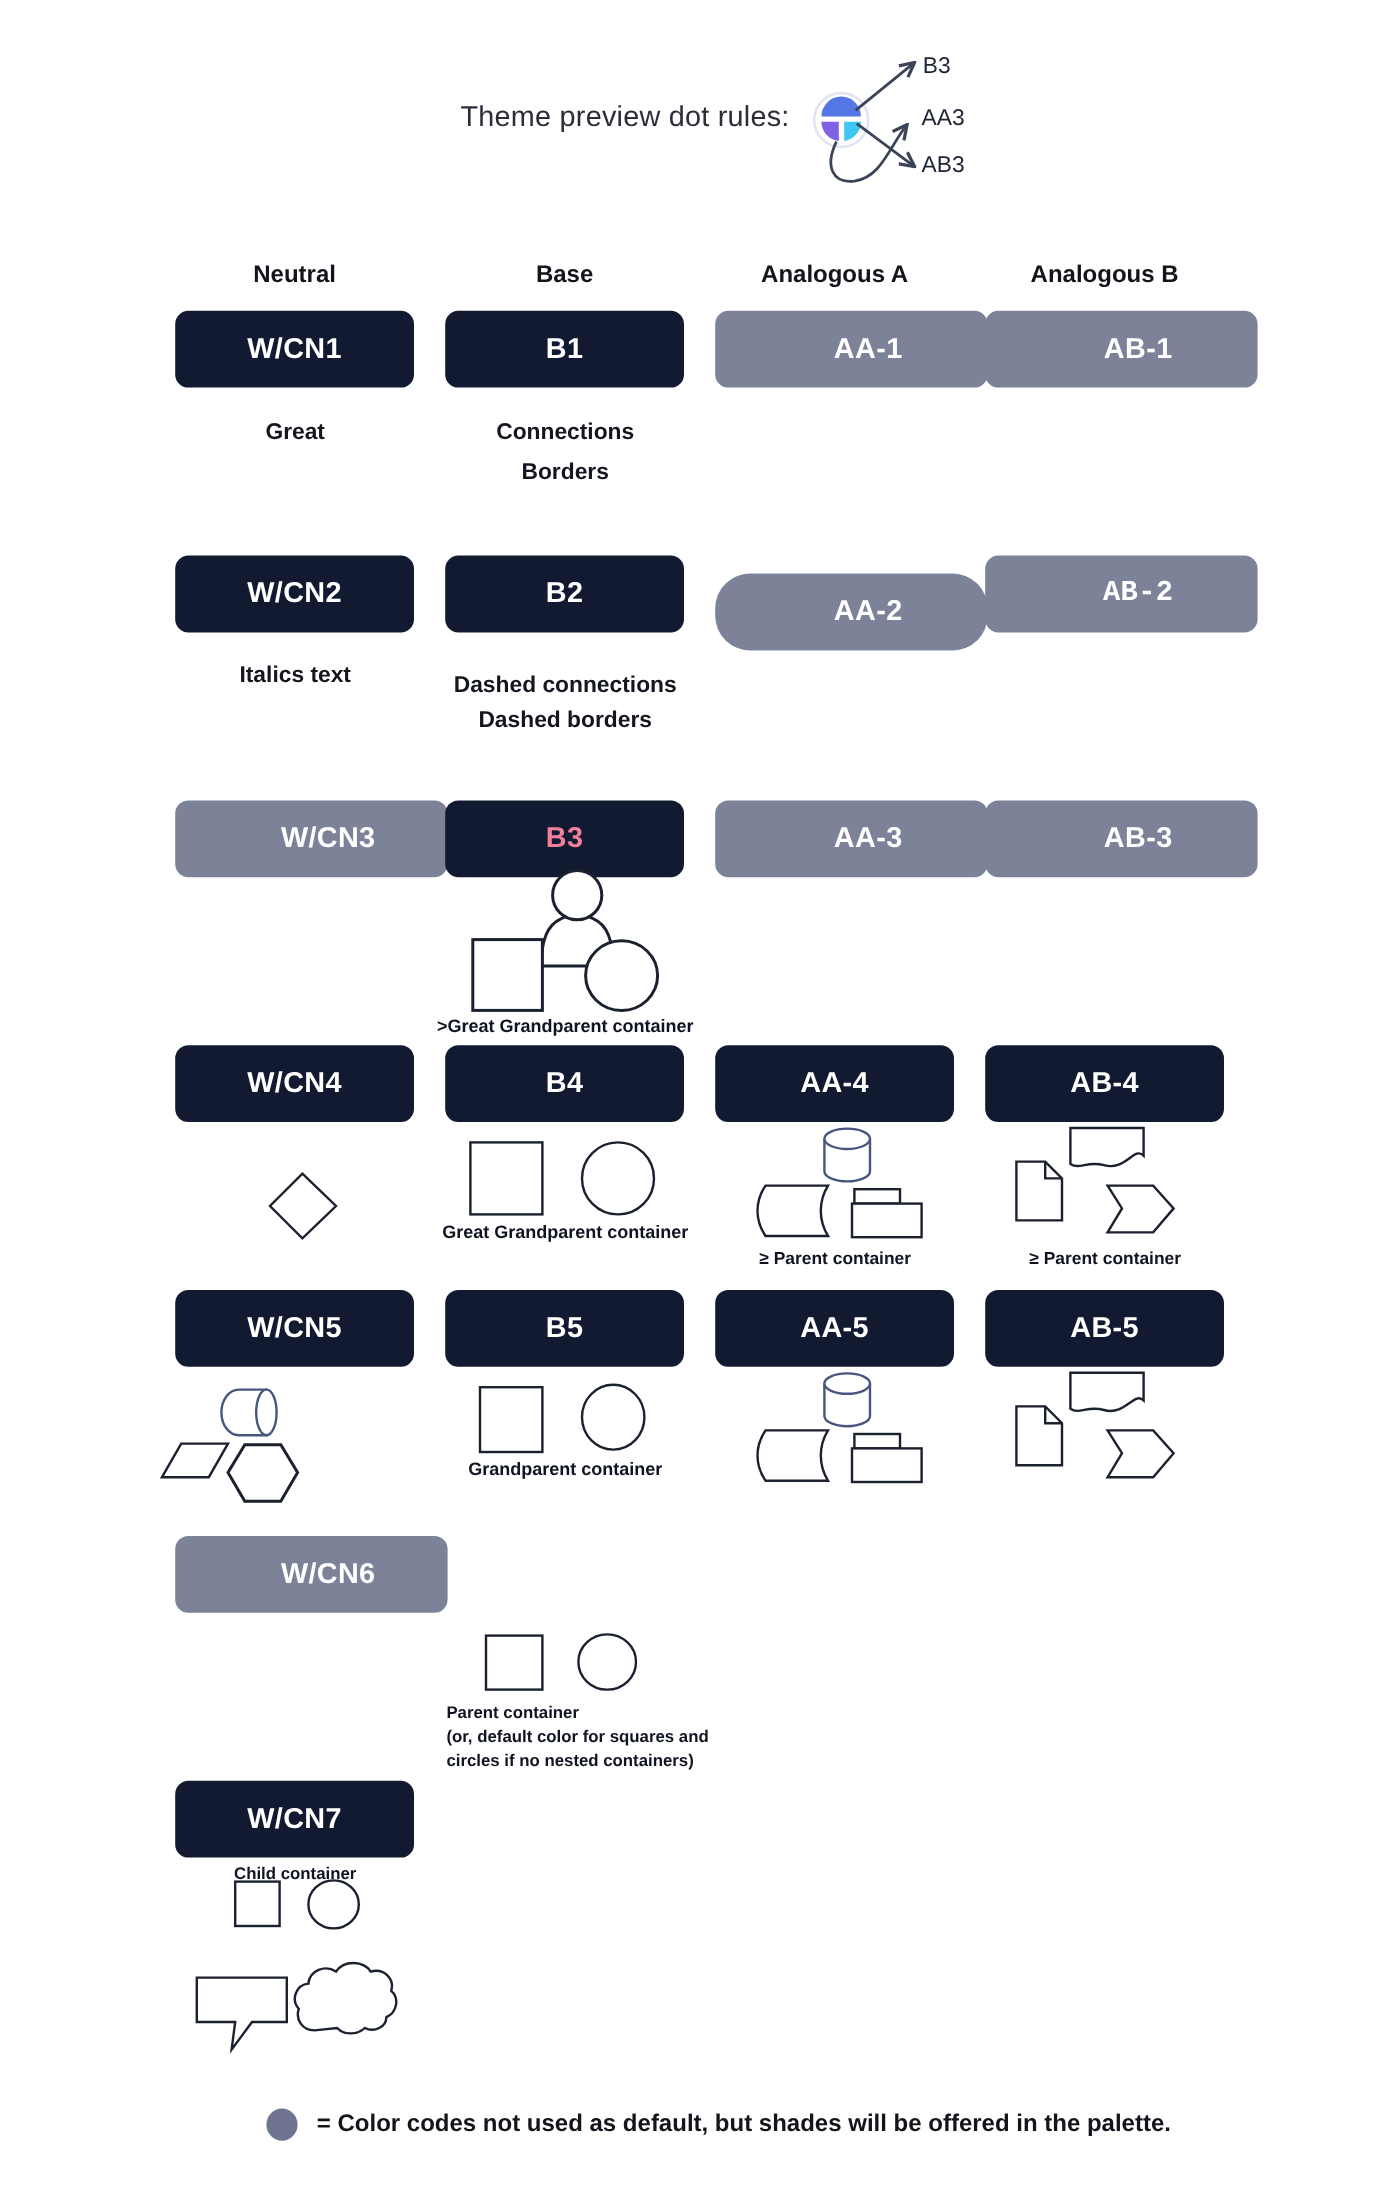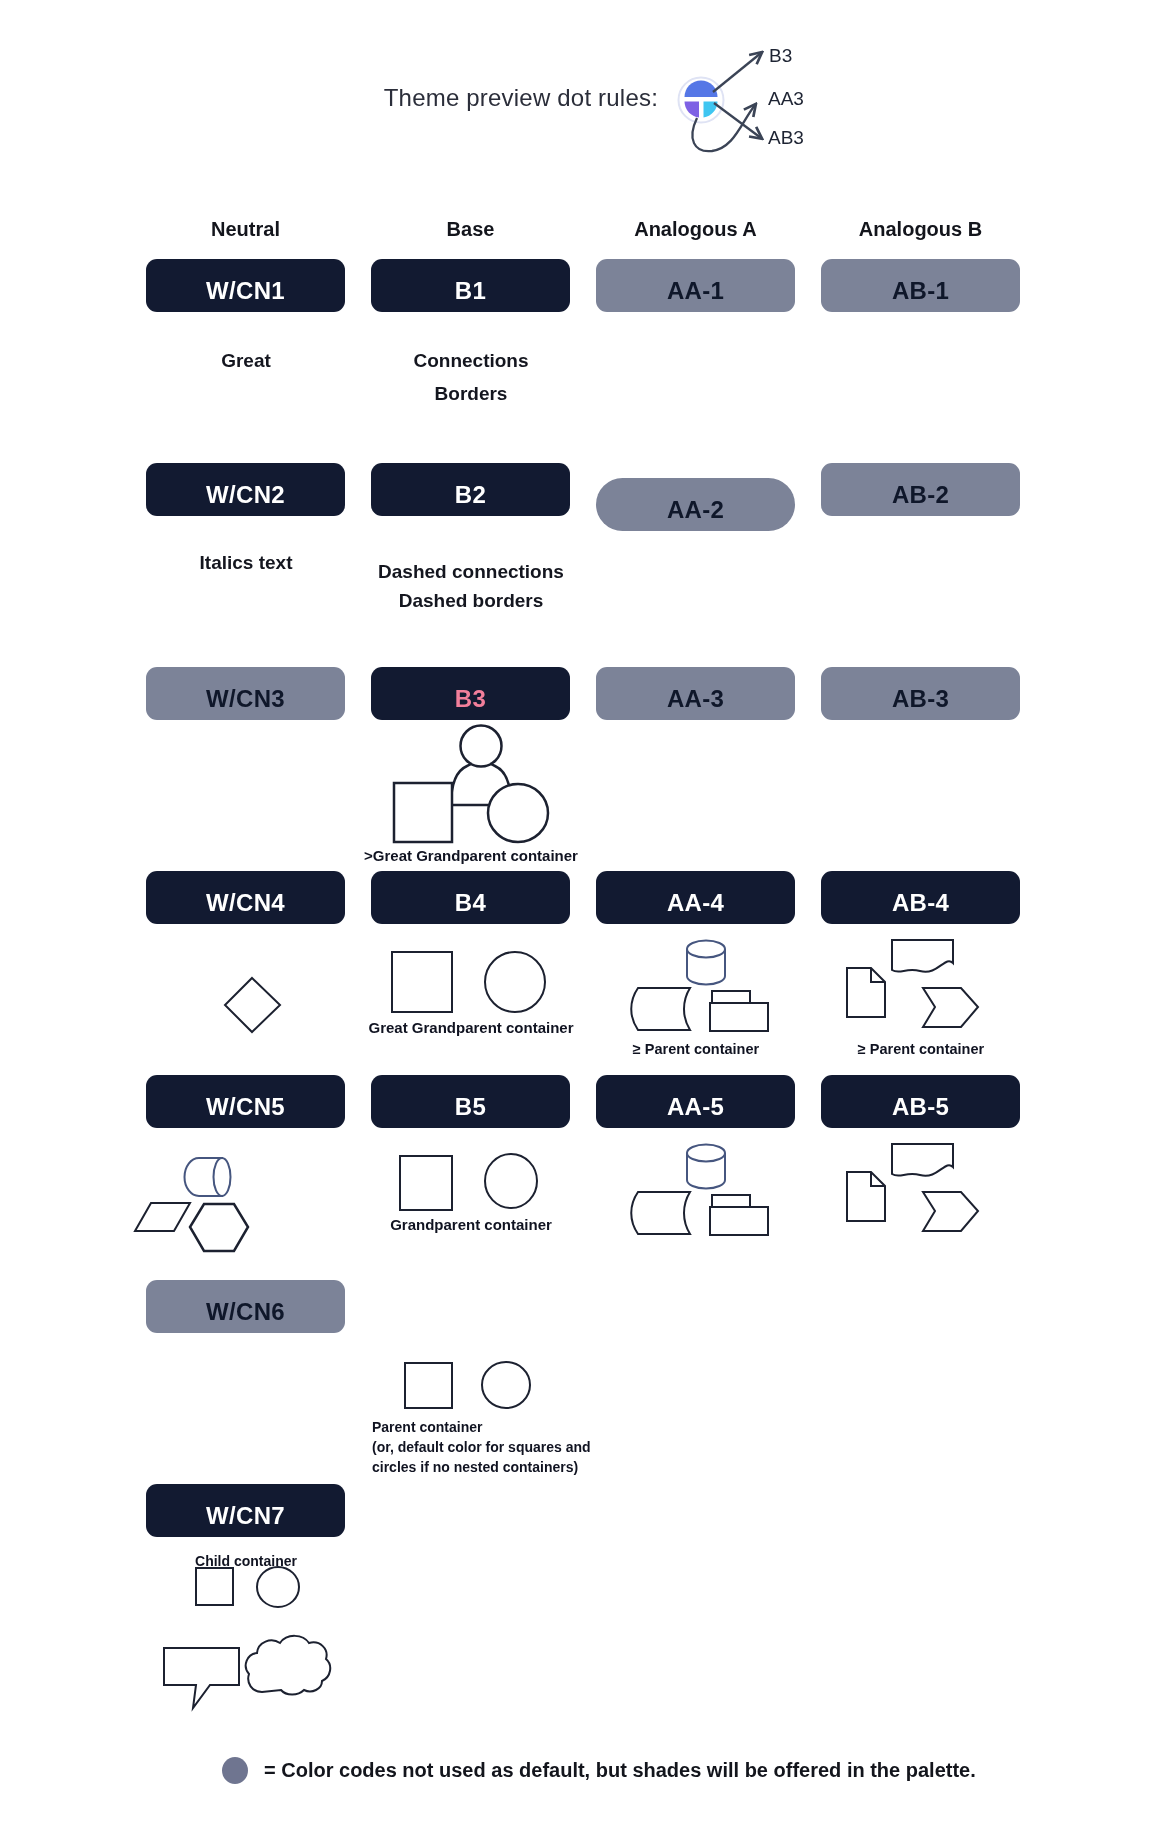--- a/index.html
+++ b/index.html
@@ -2,24 +2,24 @@
 <html style="--dark: #121a31; --gray: #7c8398; --pink: #f27f9b; --arrow: #3b4456; --cyl: #46567f; --shape: #1c2130; --pie_top: #5577e6; --pie_left: #7e61e4; --pie_right: #3fc6f1; --ring: #dfe3f4; --legend_dot: #6f7590;"><head>
 <meta charset="utf-8">
 <style>
   html,body{margin:0;padding:0;background:#ffffff;}
   #canvas{position:relative;width:1164px;height:1822px;background:#fff;overflow:hidden;
           font-family:"Liberation Sans", sans-serif;}
   .abs{position:absolute;}
   .title{font-size:24px;font-weight:500;color:#2b2e3a;letter-spacing:.2px;}
   .dot-label{font-size:19px;font-weight:500;color:#1e2433;}
   .col-header{width:199px;text-align:center;font-size:20px;font-weight:bold;color:#13151c;}
-  .swatch{width:199px;height:53px;border-radius:11px;line-height:64px;text-align:center;
+  .swatch{width:199px;height:64px;border-radius:11px;line-height:64px;text-align:center;
           font-size:24px;font-weight:bold;letter-spacing:.3px;}
   .v-dark{background:var(--dark);color:#ffffff;}
-  .v-gray{background:var(--gray);color:#0f172a;}
+  .v-gray{background:var(--gray);color:#ffffff;padding-left:28px;}
   .v-dark-pink{background:var(--dark);color:var(--pink);}
   .anno-lg{width:260px;text-align:center;font-size:19px;font-weight:bold;color:#14161f;line-height:33px;}
   .anno-lg2{width:260px;text-align:center;font-size:19px;font-weight:bold;color:#14161f;line-height:29px;}
   .caption{width:260px;text-align:center;font-size:15px;font-weight:bold;color:#101321;}
   .caption-sm{width:260px;text-align:center;font-size:14.5px;font-weight:bold;color:#101321;}
   .caption-block{width:300px;text-align:left;font-size:14px;font-weight:bold;color:#101321;line-height:20px;}
   .legend-note{font-size:20px;font-weight:bold;color:#13151c;}
   .legend-dot{width:26px;height:27px;border-radius:50%;background:var(--legend_dot);}
   svg{position:absolute;left:0;top:0;pointer-events:none;}
   .shape{fill:#ffffff;stroke:var(--shape);stroke-width:2;}
@@ -42,21 +42,21 @@
   <div class="abs col-header" style="left:596px;top:218px;">Analogous A</div>
   <div class="abs col-header" style="left:821px;top:218px;">Analogous B</div>
 
   <div class="abs swatch v-dark" style="left:146px;top:259px;"><span>W/CN1</span></div>
   <div class="abs swatch v-dark" style="left:371px;top:259px;"><span>B1</span></div>
   <div class="abs swatch v-gray" style="left:596px;top:259px;"><span>AA-1</span></div>
   <div class="abs swatch v-gray" style="left:821px;top:259px;"><span>AB-1</span></div>
   <div class="abs swatch v-dark" style="left:146px;top:463px;"><span>W/CN2</span></div>
   <div class="abs swatch v-dark" style="left:371px;top:463px;"><span>B2</span></div>
   <div class="abs swatch v-gray" style="left:596px;top:478px;border-radius:29px;"><span>AA-2</span></div>
-  <div class="abs swatch v-gray" style="left:821px;top:463px;"><span>AB-2</span></div>
+  <div class="abs swatch v-gray" style="left:821px;top:463px;font-family:Liberation Mono, monospace;"><span>AB-2</span></div>
   <div class="abs swatch v-gray" style="left:146px;top:667px;"><span>W/CN3</span></div>
   <div class="abs swatch v-dark-pink" style="left:371px;top:667px;"><span>B3</span></div>
   <div class="abs swatch v-gray" style="left:596px;top:667px;"><span>AA-3</span></div>
   <div class="abs swatch v-gray" style="left:821px;top:667px;"><span>AB-3</span></div>
   <div class="abs swatch v-dark" style="left:146px;top:871px;"><span>W/CN4</span></div>
   <div class="abs swatch v-dark" style="left:371px;top:871px;"><span>B4</span></div>
   <div class="abs swatch v-dark" style="left:596px;top:871px;"><span>AA-4</span></div>
   <div class="abs swatch v-dark" style="left:821px;top:871px;"><span>AB-4</span></div>
   <div class="abs swatch v-dark" style="left:146px;top:1075px;"><span>W/CN5</span></div>
   <div class="abs swatch v-dark" style="left:371px;top:1075px;"><span>B5</span></div>

